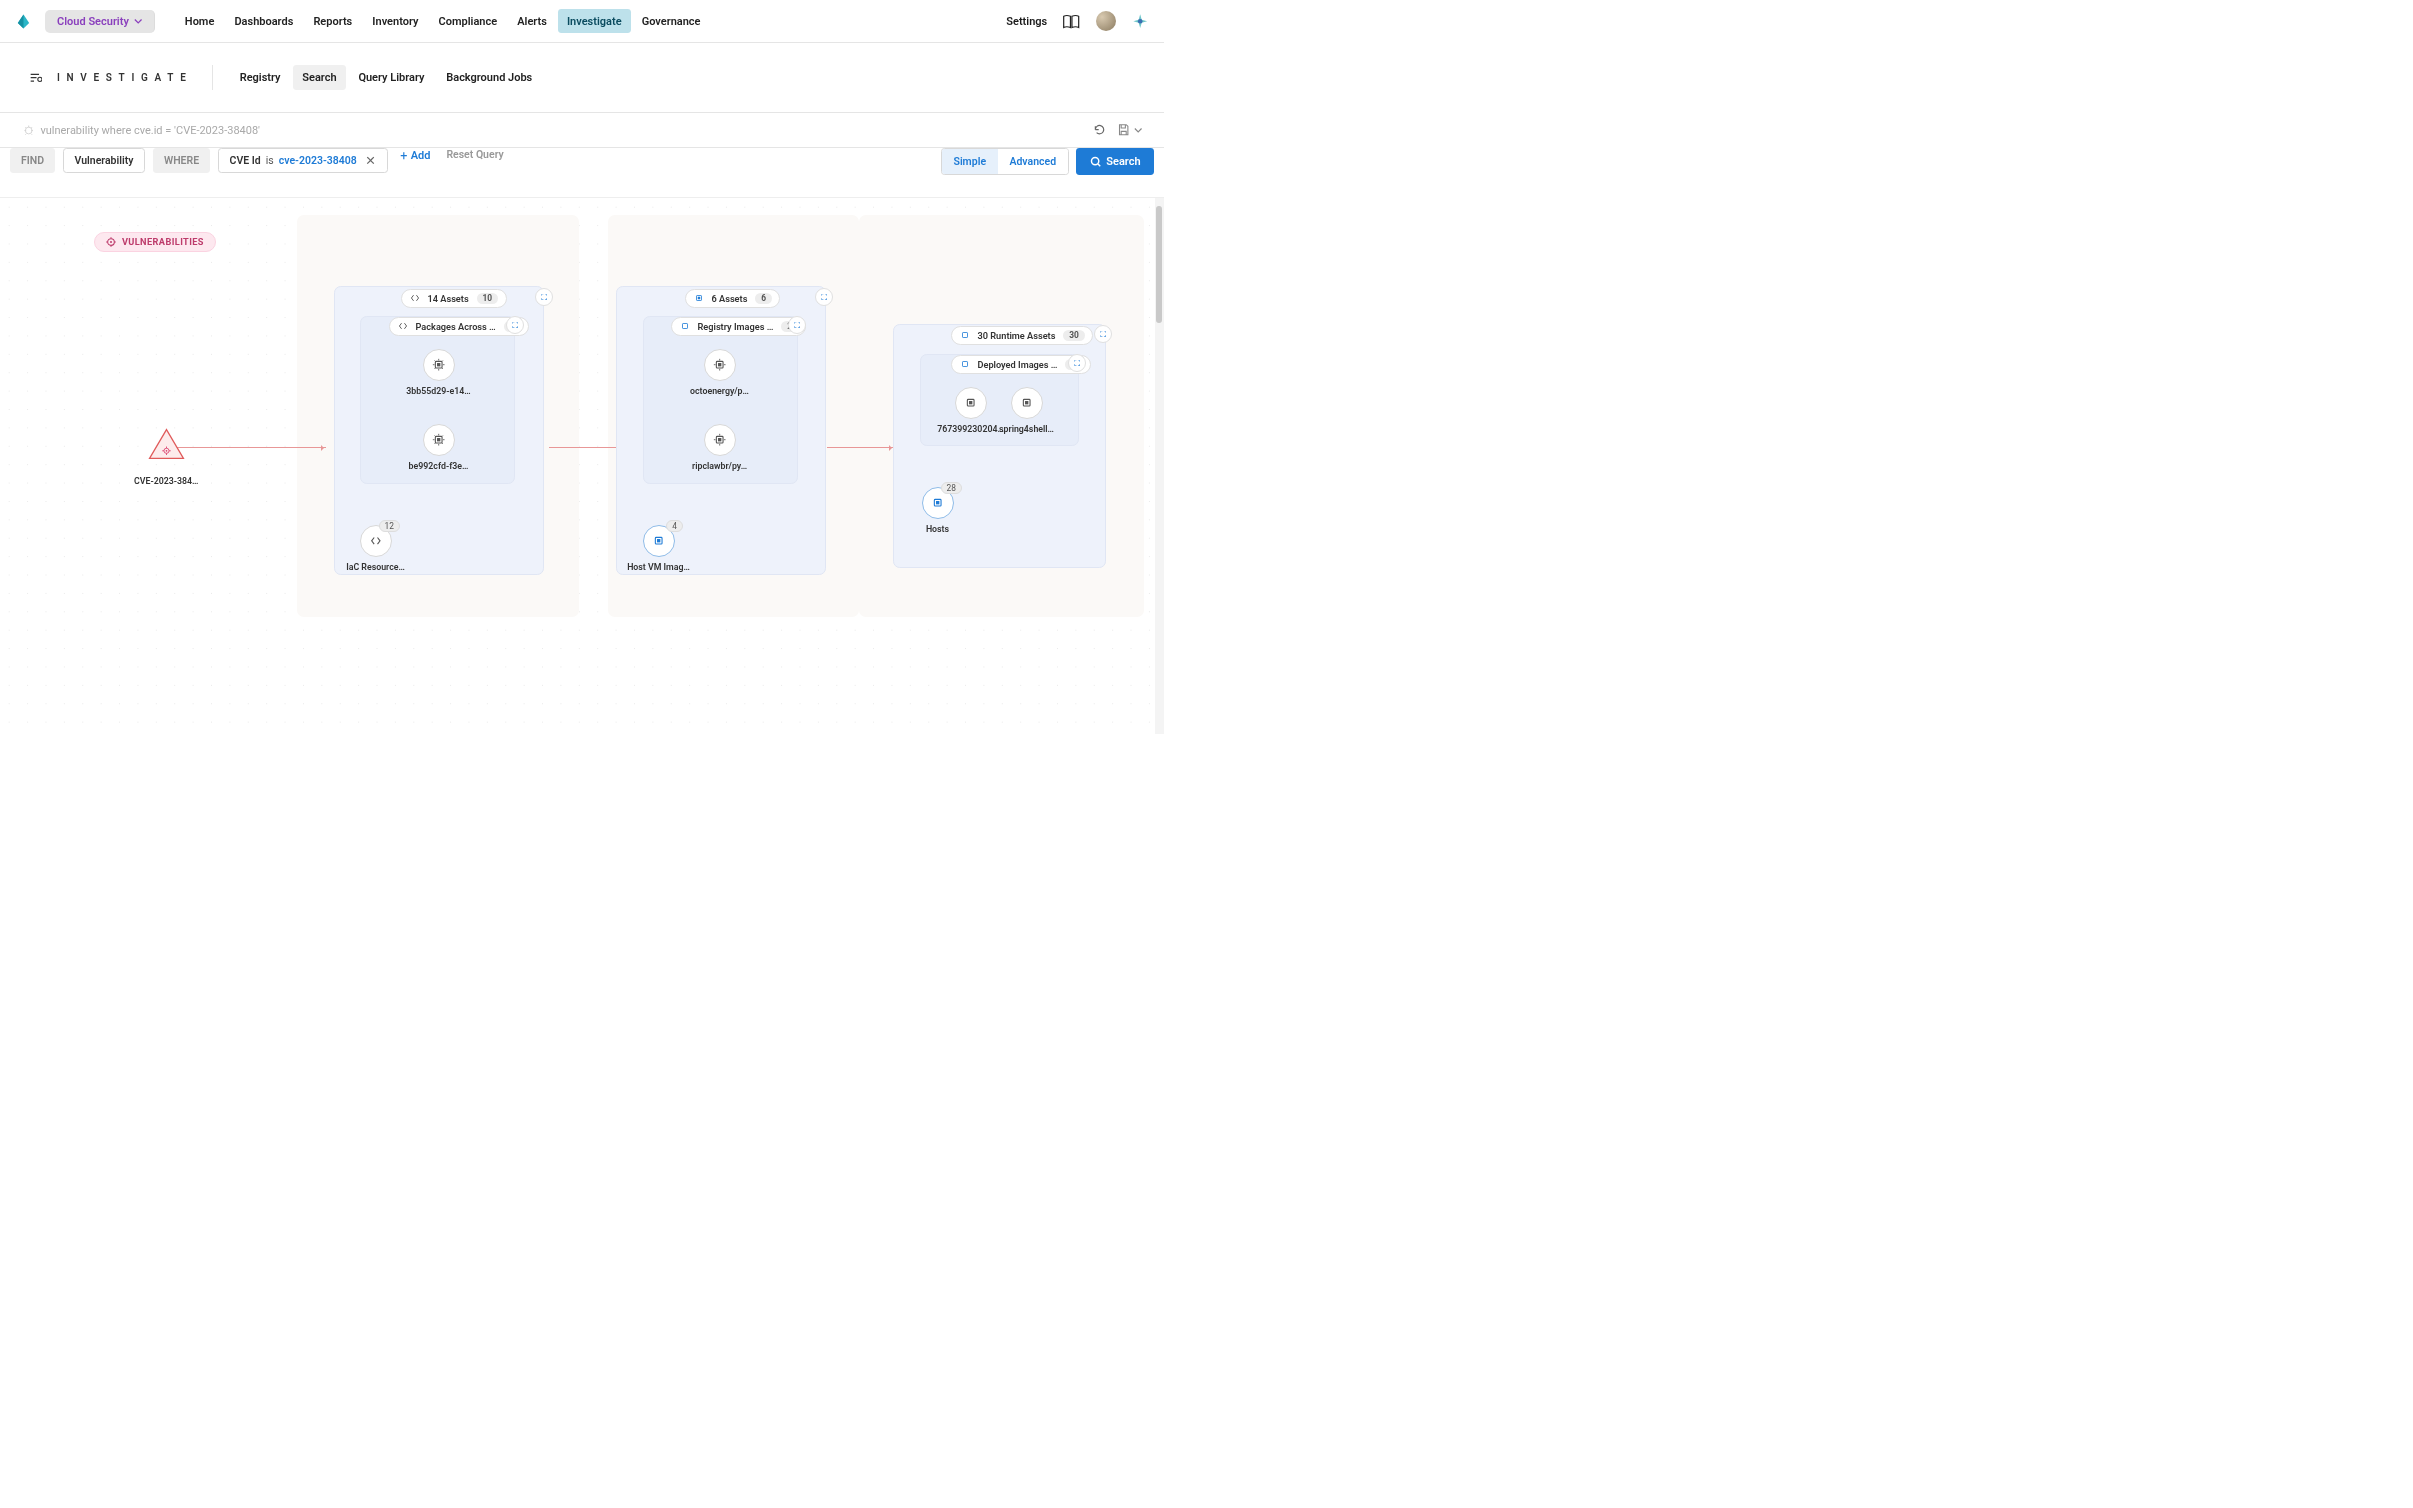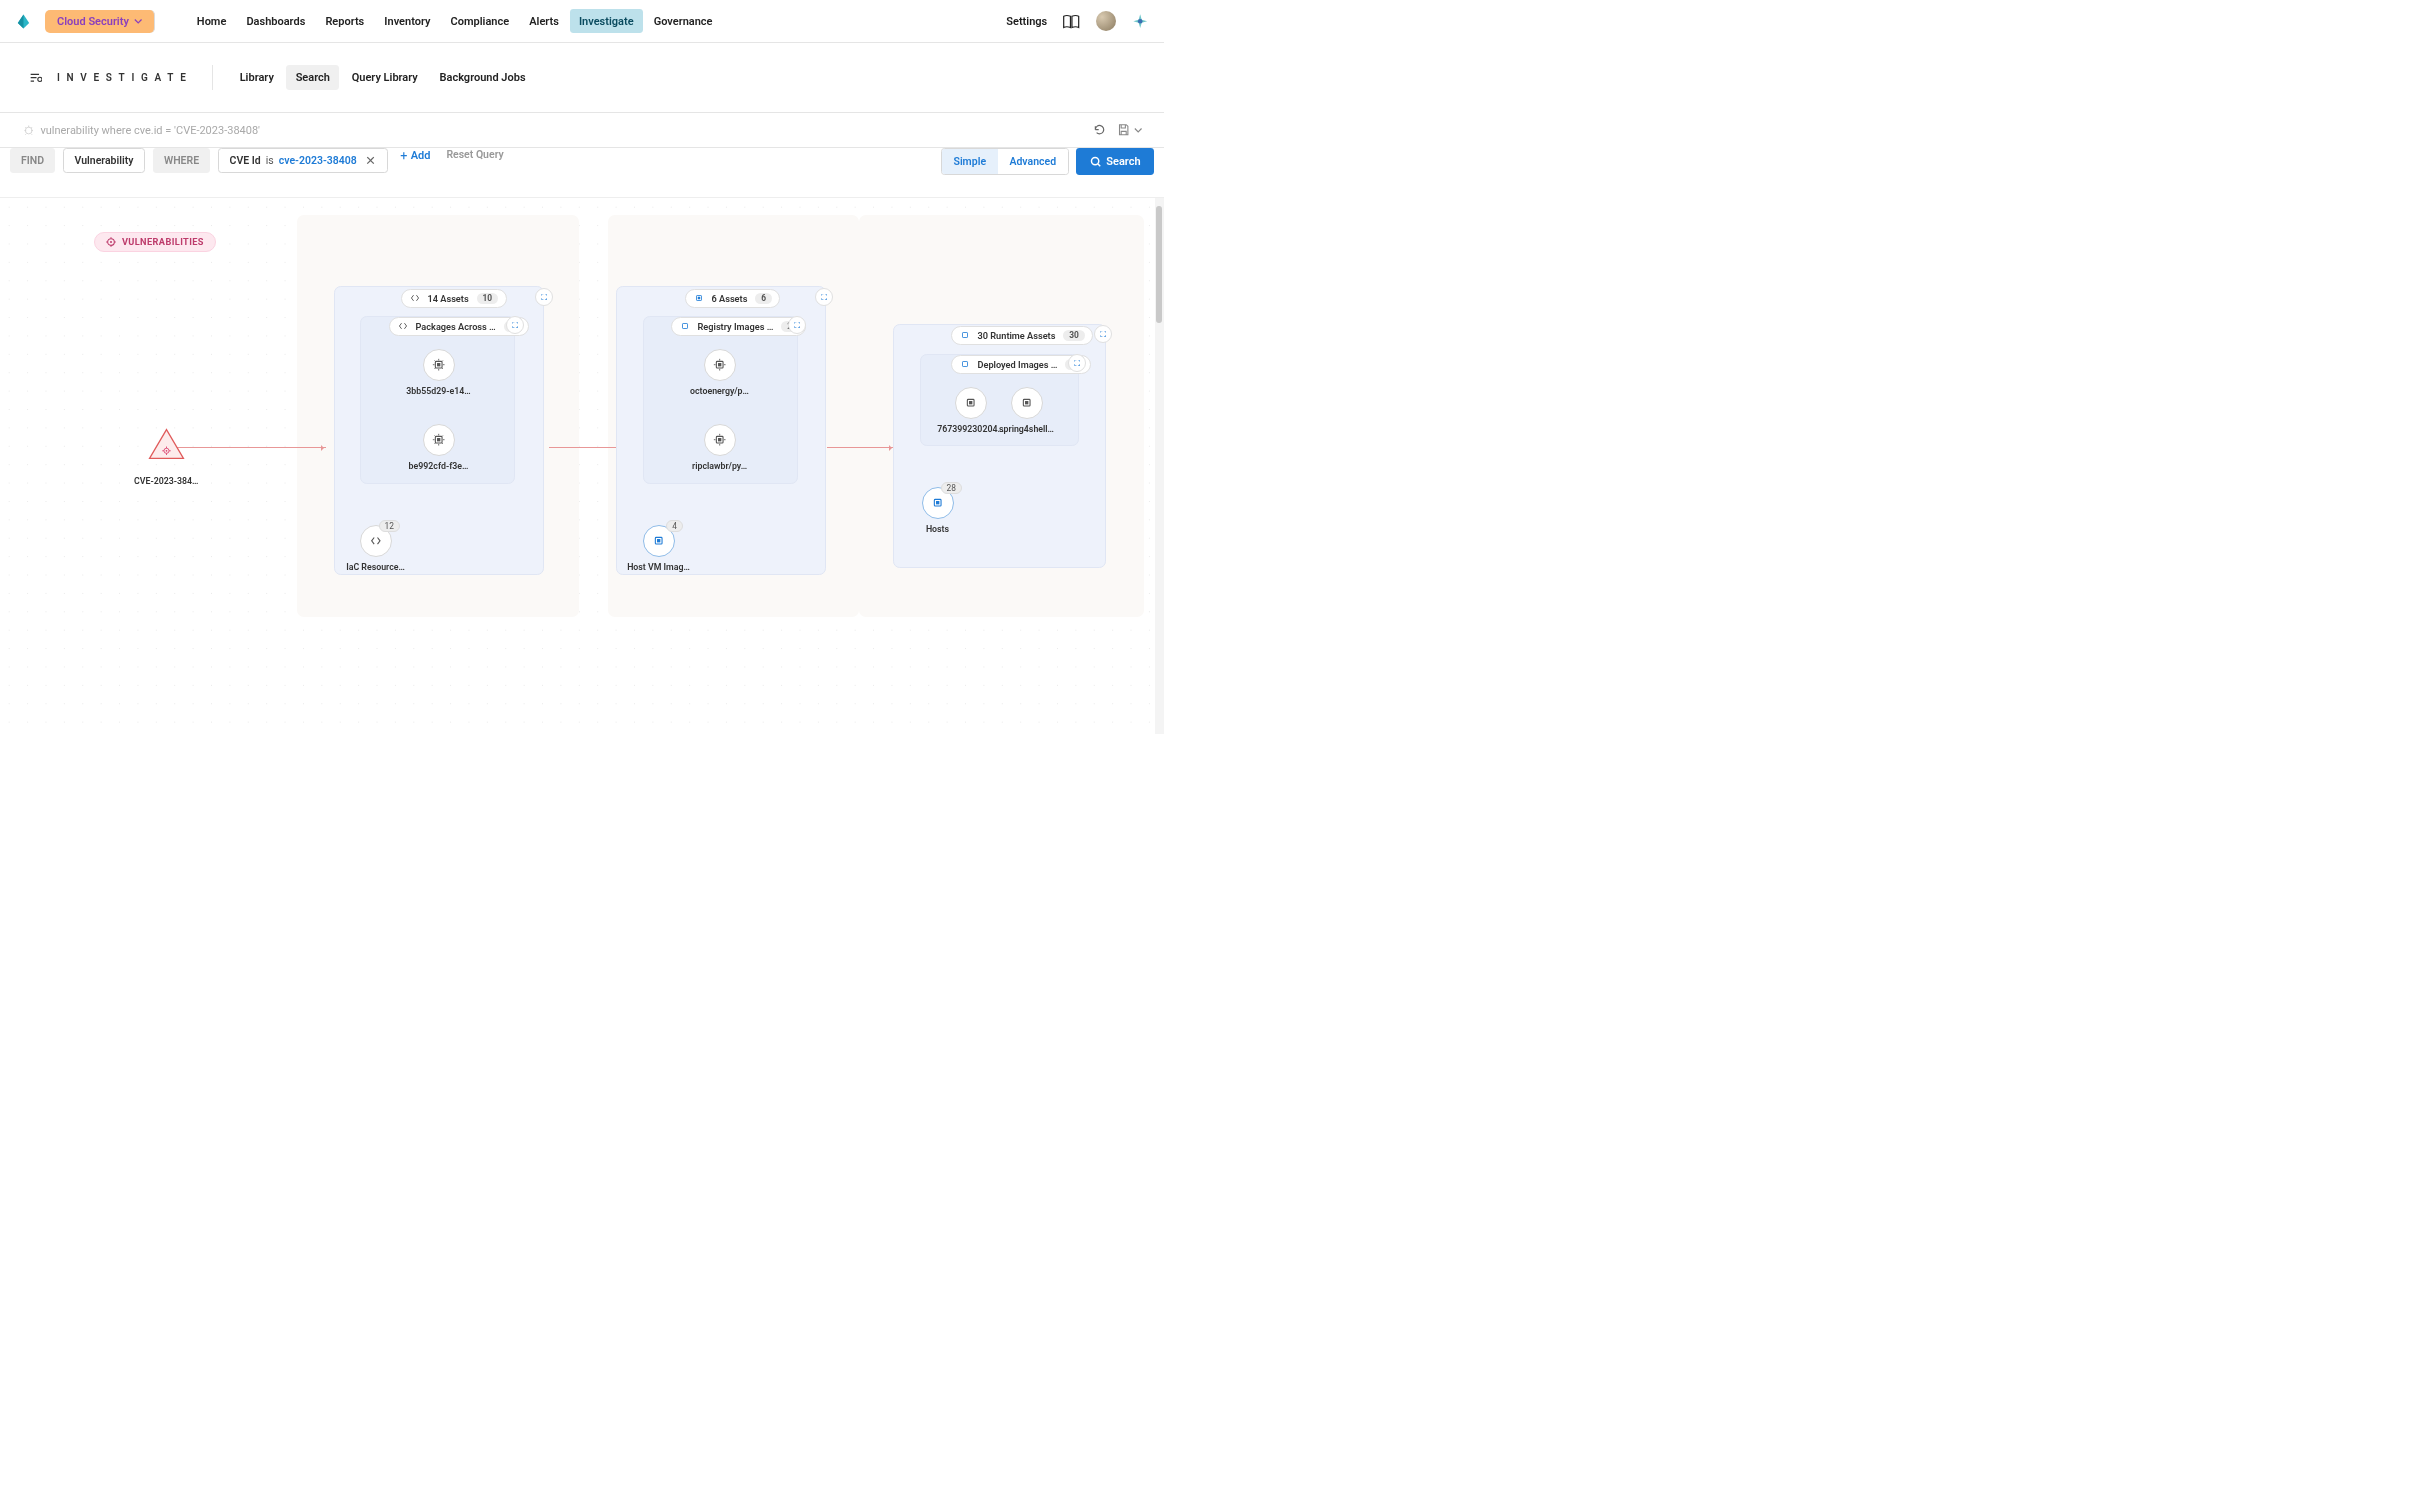--- a/index.html
+++ b/index.html
@@ -1,19 +1,19 @@
 <!DOCTYPE html>
 <html style="font-size:13.4px"><head>
 <meta charset="utf-8">
 <style>
 *{box-sizing:border-box;margin:0;padding:0;font-family:-apple-system,BlinkMacSystemFont,"Segoe UI",Roboto,sans-serif}
 body{background:#fff;color:#1a1a1a;font-size:11px;width:1164px;height:754px;overflow:hidden}
 .topbar{height:43px;border-bottom:0.8px solid #e5e5e5;display:flex;align-items:center;padding:0 15px;gap:6.7px}
 .logo{width:17px;height:17px;margin-right:6.7px}
-.product-pill{background:#fdba74;color:#8a3fbd;padding:5px 11.7px;border-radius:5px;font-size:11px;font-weight:600;display:flex;align-items:center;gap:5px;cursor:pointer;border-right:0.8px solid #dcdcdc;margin-right:26px}
+.product-pill{background:#e5e5e5;color:#8a3fbd;padding:5px 11.7px;border-radius:5px;font-size:11px;font-weight:600;display:flex;align-items:center;gap:5px;cursor:pointer;border-right:0.8px solid #dcdcdc;margin-right:14px}
 .topnav{display:flex;gap:1.7px}
 .topnav a{padding:5.9px 9.2px;font-size:11px;font-weight:600;color:#222;text-decoration:none;border-radius:3.4px;cursor:pointer}
 .topnav a.active{background:#bde1eb;color:#0a4b5f}
 .topbar-right{margin-left:auto;display:flex;align-items:center;gap:15px}
 .settings-link{font-size:11px;font-weight:600;cursor:pointer}
 .avatar{width:20px;height:20px;border-radius:50%;background:#aaa}
 .book-icon{width:18.4px;height:15px;cursor:pointer}
 .assist-icon{width:18.4px;height:18.4px}
 .subhdr{height:70px;border-bottom:0.8px solid #e5e5e5;display:flex;align-items:center;padding:0 28.5px;gap:20px}
 .subhdr-left{display:flex;align-items:center;gap:15px}
@@ -113,21 +113,21 @@
 
 <div class="subhdr">
   <div class="subhdr-left">
     <svg class="filter-icon" viewBox="0 0 16 16">
         <path d="M2 4h10M2 8h7M2 12h4" stroke="#333" stroke-width="1.5"></path>
         <circle cx="13" cy="10" r="2.5" fill="none" stroke="#333" stroke-width="1.3"></circle>
       </svg>
     <span class="page-title">INVESTIGATE</span>
   </div>
   <nav class="subnav">
-    <a>Library</a>
+    <a>Registry</a>
     <a class="active">Search</a>
     <a>Query Library</a>
     <a>Background Jobs</a>
   </nav>
 </div>
 
 <div class="querybar">
   <svg class="bug-icon" viewBox="0 0 16 16">
       <circle cx="8" cy="9" r="4" fill="none" stroke="#888"></circle>
       <path d="M8 3v2M4 5l1 1M12 5l-1 1M3 9h2M11 9h2M5 13l-1 1M11 13l1 1" stroke="#888"></path>

